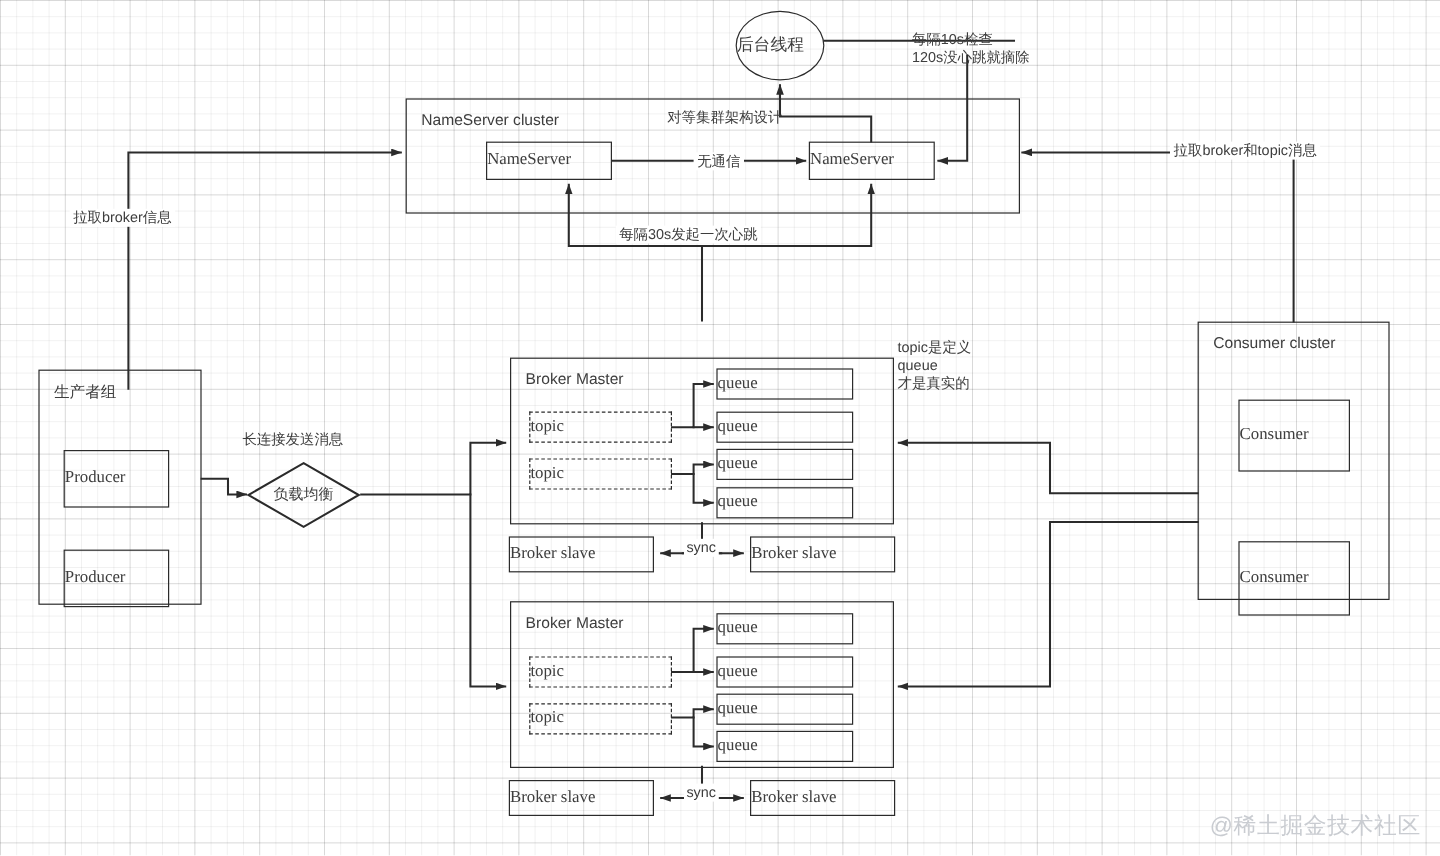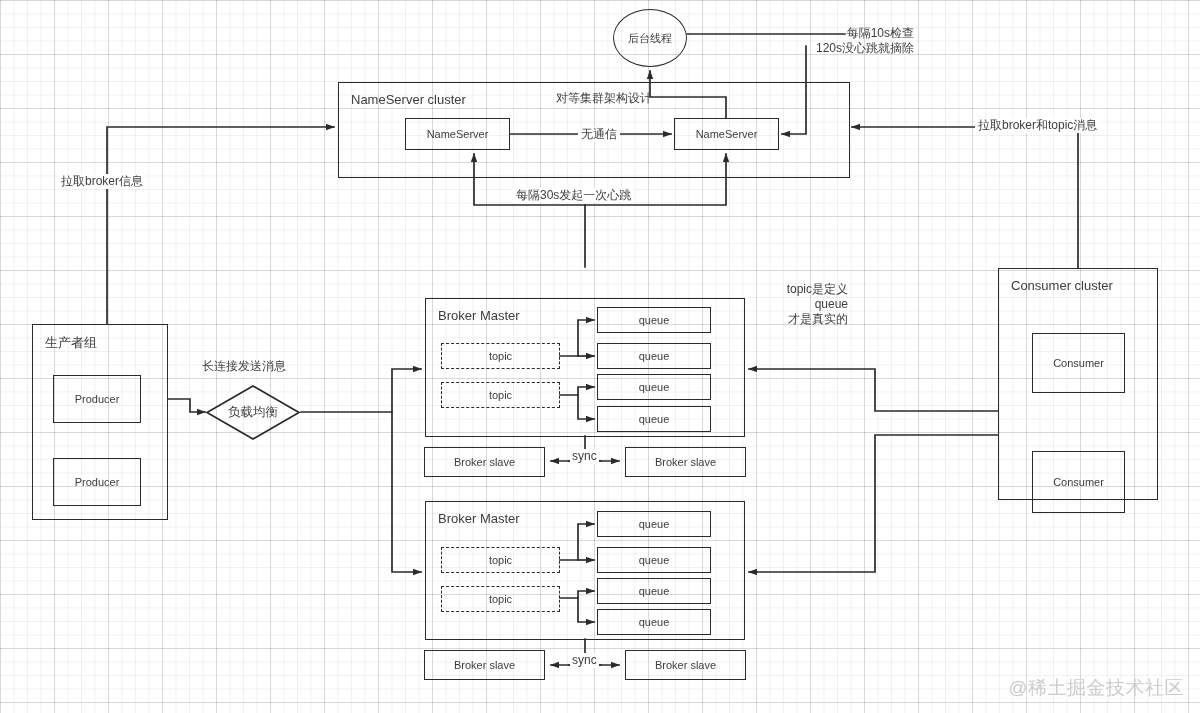--- a/index.html
+++ b/index.html
@@ -40,24 +40,25 @@
     position: absolute;
     left: 12px;
     top: 9px;
     font-size: 13px;
     color: #3d3d3d;
     white-space: nowrap;
   }
   .boxed {
     display: flex;
     align-items: center;
-    justify-content: center;
-    font-size: 11px;
+    justify-content: flex-start;
+    font-size: 14px;
     color: #3d3d3d;
     text-align: center;
+    font-family: Liberation Serif, serif;
   }
   .dashed {
     border: 1.7px dashed #2b2b2b;
   }
   .ellipse {
     border-radius: 50%;
   }
   .diamond-wrap {
     position: absolute;
   }
@@ -79,21 +80,21 @@
     color: #3d3d3d;
   }
   .edge-label {
     position: absolute;
     font-size: 12px;
     color: #3d3d3d;
     white-space: pre;
     line-height: 15px;
     background: transparent;
   }
-  .edge-label.center { text-align: right; margin-left: 24px; }
+  .edge-label.center { text-align: left; }
   .watermark {
     position: absolute;
     right: 16px;
     bottom: 12px;
     font-size: 19px;
     color: #c9ccd1;
     letter-spacing: 0.5px;
     user-select: none;
   }
 </style>
@@ -168,21 +169,21 @@
 
   <div class="node boxed" style="left:405px; top:118px; width:105px; height:32px;">
     <span>NameServer</span>
   </div>
   <div class="node boxed" style="left:674px; top:118px; width:105px; height:32px;">
     <span>NameServer</span>
   </div>
   <div class="edge-label" style="left:578px; top:127px; background:#ffffff; padding:0 3px;">无通信</div>
   <div class="edge-label" style="left:513px; top:188px; background:#ffffff; padding:0 3px;">每隔30s发起一次心跳</div>
 
-  <div class="node" style="left:32px; top:324px; width:136px; height:196px;">
+  <div class="node" style="left:32px; top:308px; width:136px; height:196px;">
     <div class="node-label-tl">生产者组</div>
   </div>
   <div class="node boxed" style="left:53px; top:375px; width:88px; height:48px;">
     <span>Producer</span>
   </div>
   <div class="node boxed" style="left:53px; top:458px; width:88px; height:48px;">
     <span>Producer</span>
   </div>
   <div class="edge-label" style="left:58px; top:174px; background:#ffffff; padding:0 3px;">拉取broker信息</div>
   <div class="edge-label" style="left:202px; top:359px;">长连接发送消息</div>

